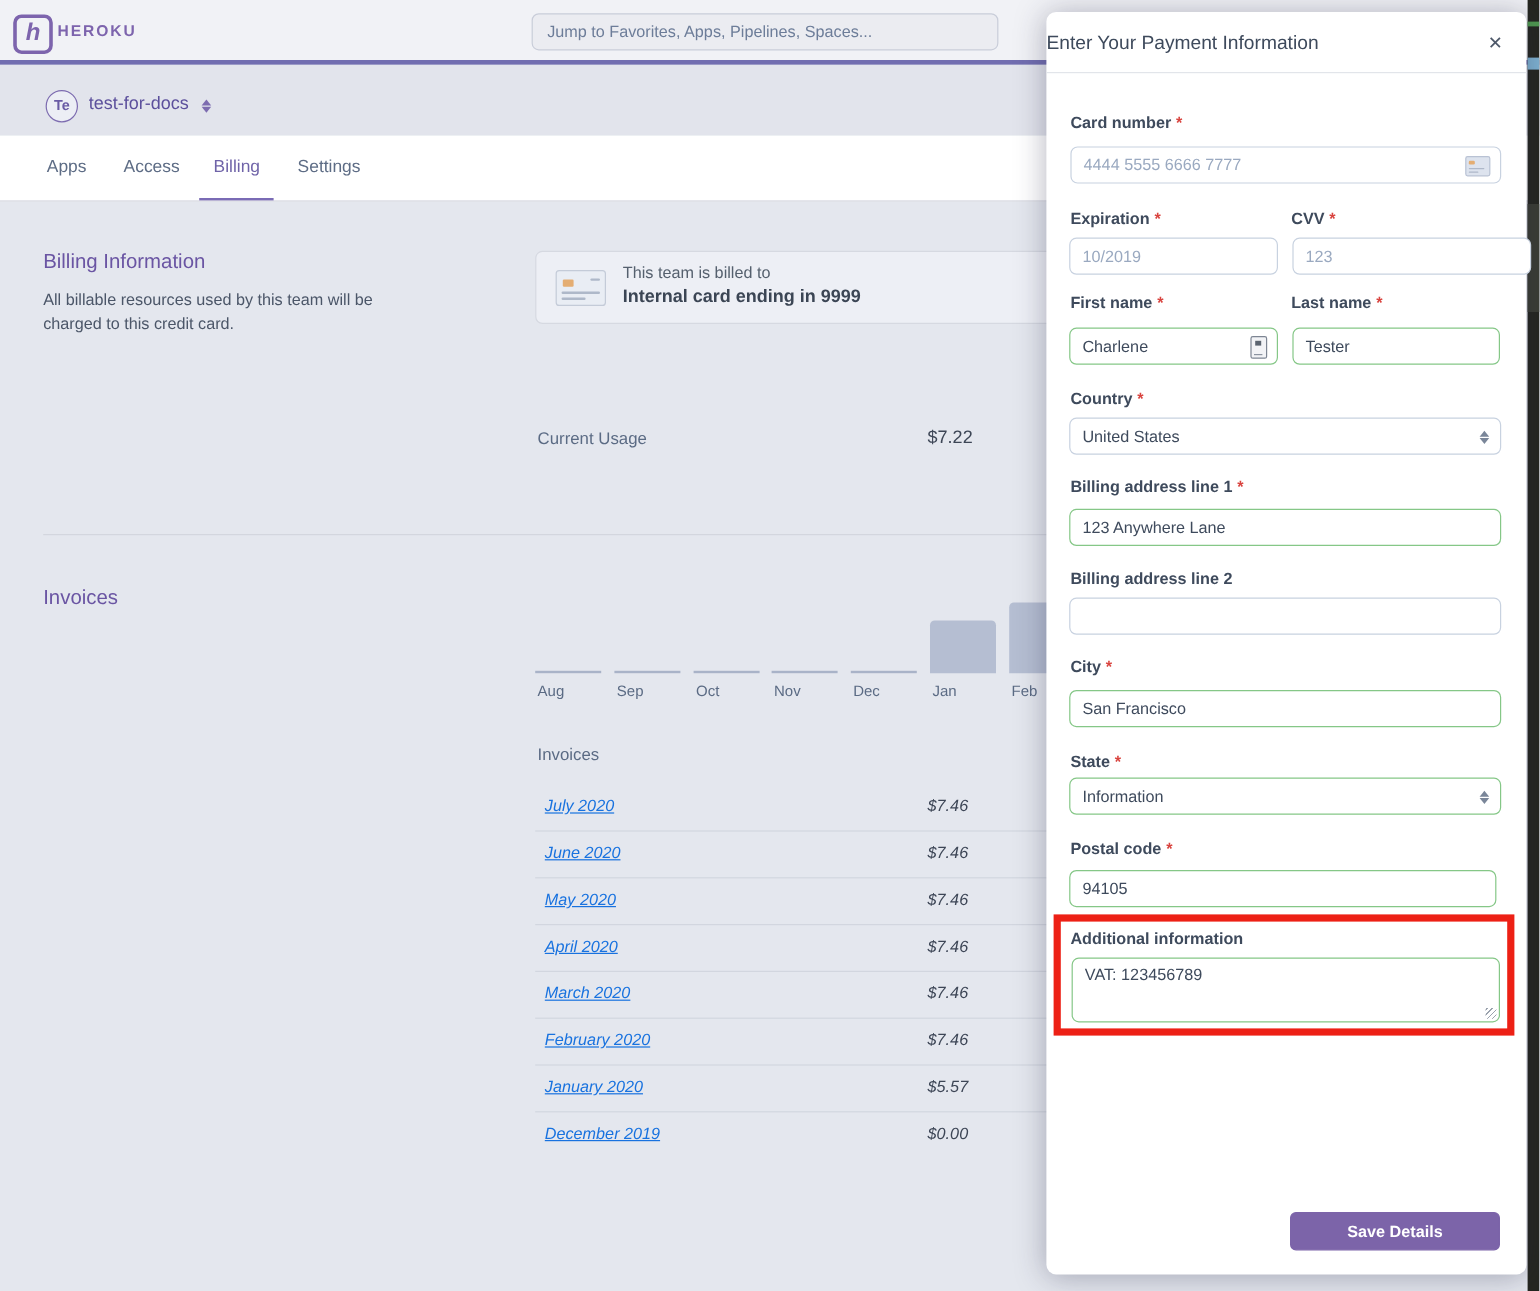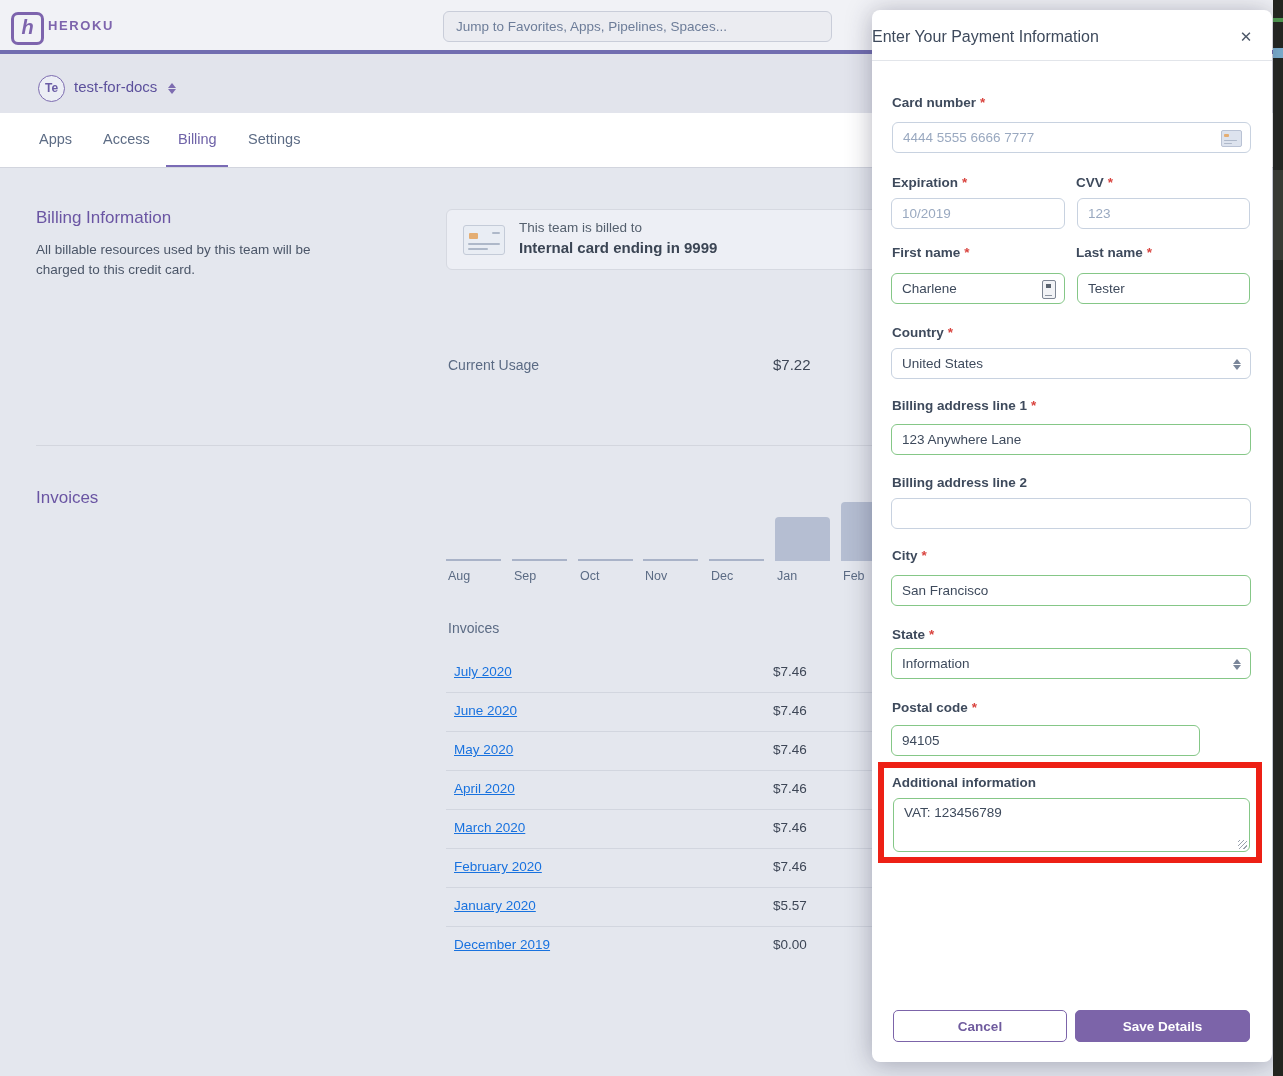--- a/index.html
+++ b/index.html
@@ -56,21 +56,21 @@
   
   #chart-bars{position:absolute;left:446px;top:495px;width:470px;height:66px;}
   .chart-slot{position:absolute;bottom:0;width:55px;height:66px;}
   .chart-bar{position:absolute;bottom:0;width:55px;background:#b5bed2;border-radius:4px 4px 0 0;}
   .chart-zero{position:absolute;bottom:0;width:55px;height:2px;background:#a9b3c8;}
   .chart-label{position:absolute;top:74px;left:2px;font-size:12.5px;color:#5b6b84;}
 
   
   .inv-subhead{position:absolute;left:448px;top:620px;font-size:14px;color:#5b6b84;}
   #invoice-rows{position:absolute;left:446px;top:654px;width:700px;}
-  .inv-row{position:relative;height:38px;}
+  .inv-row{position:relative;height:38px;font-style:italic;}
   .inv-row + .inv-row{border-top:1px solid #d2d6df;}
   .inv-link{position:absolute;left:8px;top:10px;font-size:13.5px;color:#1872df;text-decoration:underline;}
   .inv-amt{position:absolute;left:327px;top:10px;font-size:13.5px;color:#3d4656;}
 
   
   .bg-strip{position:absolute;right:0;top:0;width:10px;height:1076px;background:#24261f;}
   .bg-strip .b1{position:absolute;left:0;top:48px;width:10px;height:10px;background:#7fb4d4;}
   .bg-strip .b2{position:absolute;left:0;top:18px;width:10px;height:4px;background:#4f9a4f;}
   .bg-strip .b3{position:absolute;left:0;top:170px;width:10px;height:90px;background:#3a3d33;}
 
@@ -239,21 +239,21 @@
     <input class="minput" style="left: 20px; top: 112px; width: 359px;" placeholder="4444 5555 6666 7777">
     <span class="cc-input-icon" style="right:30px;top:120px">
       <span class="cc-chip" style="position:absolute"></span>
       <span class="cc-line" style="left:2px;top:9px;width:13px"></span>
       <span class="cc-line" style="left:2px;top:12px;width:8px"></span>
     </span>
 
     <div class="mlabel" style="left:20px;top:165px"><span>Expiration</span><span class="req">*</span></div>
     <input class="minput" style="left: 19px; top: 188px; width: 174px;" placeholder="10/2019">
     <div class="mlabel" style="left:204px;top:165px"><span>CVV</span><span class="req">*</span></div>
-    <input class="minput" style="left: 205px; top: 188px; width: 173px;" placeholder="123">
+    <input class="minput" style="left: 205px; top: 188px; width: 199px;" placeholder="123">
 
     <div class="mlabel" style="left:20px;top:235px"><span>First name</span><span class="req">*</span></div>
     <input class="minput valid" style="left: 19px; top: 263px; width: 174px;" value="Charlene">
     <span class="autofill-icon" style="right:216px;top:270px;left:auto;position:absolute">
         <i></i>
         <u></u>
       </span>
     <div class="mlabel" style="left:204px;top:235px"><span>Last name</span><span class="req">*</span></div>
     <input class="minput valid" style="left: 205px; top: 263px; width: 173px;" value="Tester">
 
@@ -272,24 +272,23 @@
     <div class="mlabel" style="left:20px;top:538px"><span>City</span><span class="req">*</span></div>
     <input class="minput valid" style="left: 19px; top: 565px; width: 360px;" value="San Francisco">
 
     <div class="mlabel" style="left:20px;top:617px"><span>State</span><span class="req">*</span></div>
     <div class="mselect valid" style="left:19px;top:638px;width:360px"><span>Information</span><span class="updown">
           <i class="u"></i>
           <i class="d"></i>
         </span></div>
 
     <div class="mlabel" style="left:20px;top:690px"><span>Postal code</span><span class="req">*</span></div>
-    <input class="minput valid" style="left: 19px; top: 715px; width: 309px;" value="94105">
+    <input class="minput valid" style="left: 19px; top: 715px; width: 356px;" value="94105">
 
     <div class="red-box"></div>
     <div class="mlabel" style="left:20px;top:765px"><span>Additional information</span></div>
     <textarea class="mtextarea" style="left: 21px; top: 788px; width: 357px; height: 54px;">VAT: 123456789</textarea>
     <div class="grip" style="left:366px;top:830px"></div>
 
-    <div class="btn btn-cancel">Cancel</div>
     <div class="btn btn-save">Save Details</div>
   </div>
 
 </div>
 
 </body></html>

